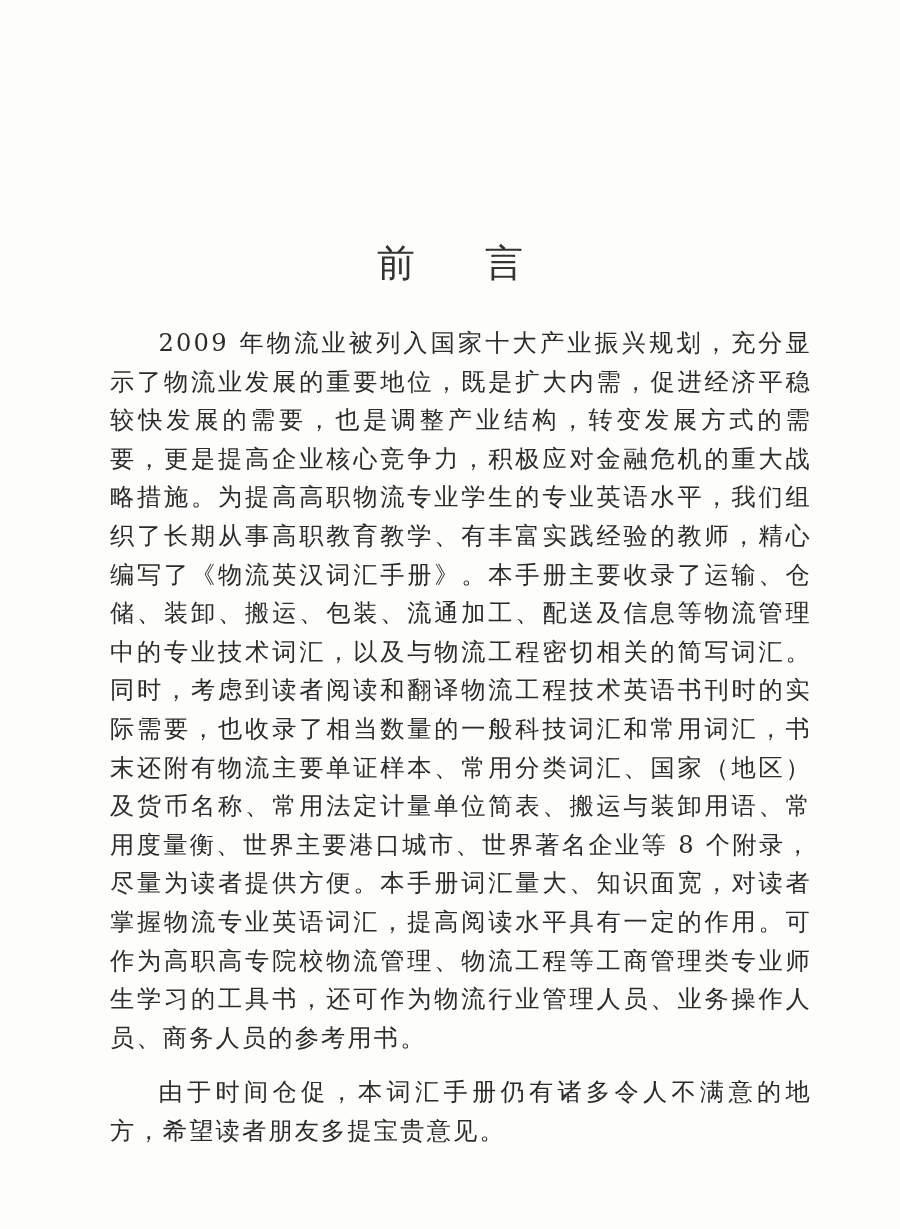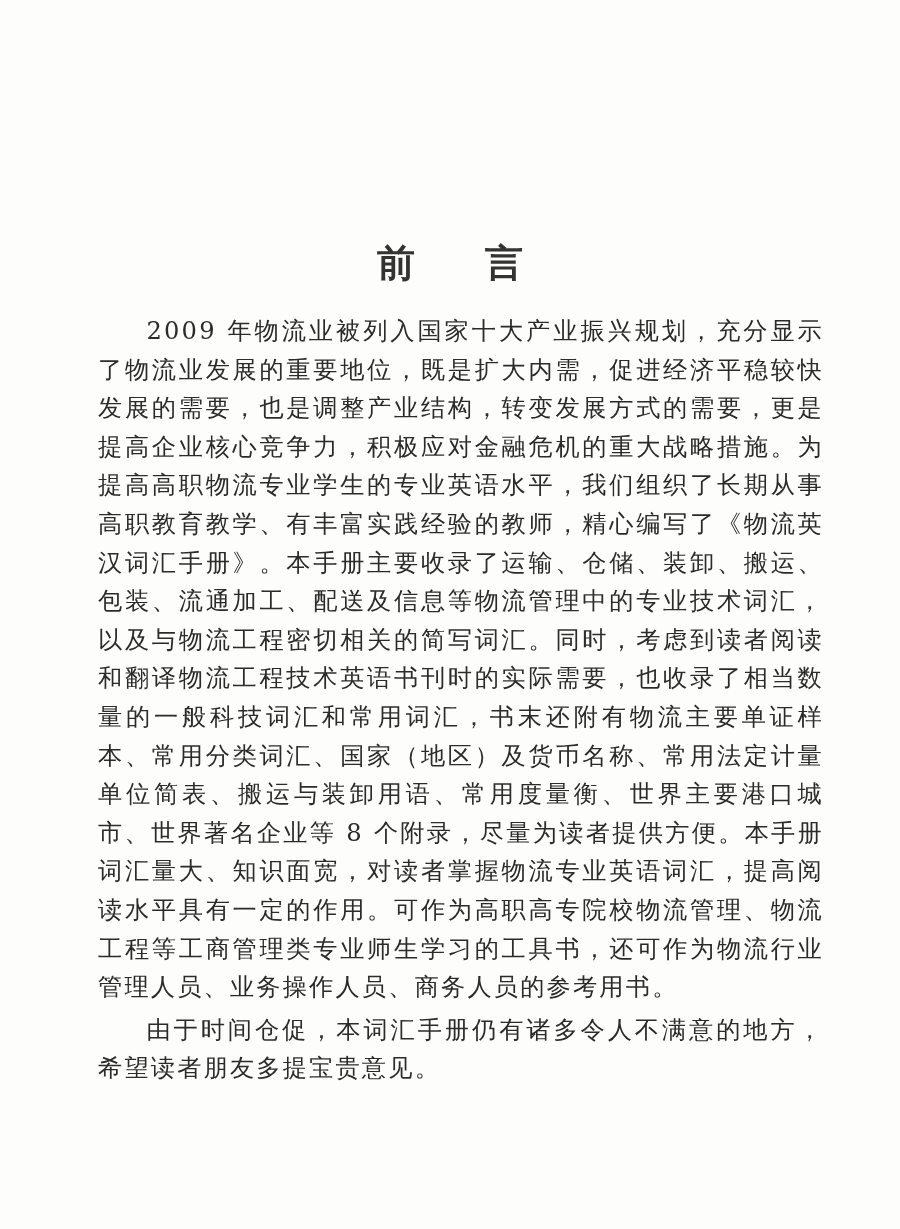--- a/index.html
+++ b/index.html
@@ -7,31 +7,31 @@
       width: 900px; height: 1229px;
       background: #fdfdfb;
       position: relative;
       overflow: hidden;
       font-family: "DejaVu Serif", "Liberation Serif", serif;
       color: #2b2b2b;
     }
     .page { position: absolute; left: 0; top: 0; width: 900px; height: 1229px; }
     .title {
       position: absolute; top: 238px; left: 0; width: 900px;
-      text-align: center; font-size: 38px; font-weight: bold; color: #333;
+      text-align: center; font-size: 38px; font-weight: normal; color: #333;
       letter-spacing: 0;
     }
     .title span { display: inline-block; }
     .title .gap { width: 70px; }
     .body-text {
       position: absolute; left: 94px; top: 308px; width: 734px;
       font-size: 24.2px; line-height: 38.6px; letter-spacing: 2.2px;
       text-align: justify;
     }
-    .body-text p { margin: 4px; text-indent: 2em; }
+    .body-text p { margin: 16px; text-indent: 2em; }
     .signature {
       position: absolute; left: 620px; top: 990px; width: 180px;
       font-size: 24px; line-height: 36px; color: #2b2b2b;
     }
     .sig-author { padding-left: 40px; letter-spacing: 18px; }
     .sig-date { padding-left: 10px; }
   </style>
 </head>
 <body>
 

